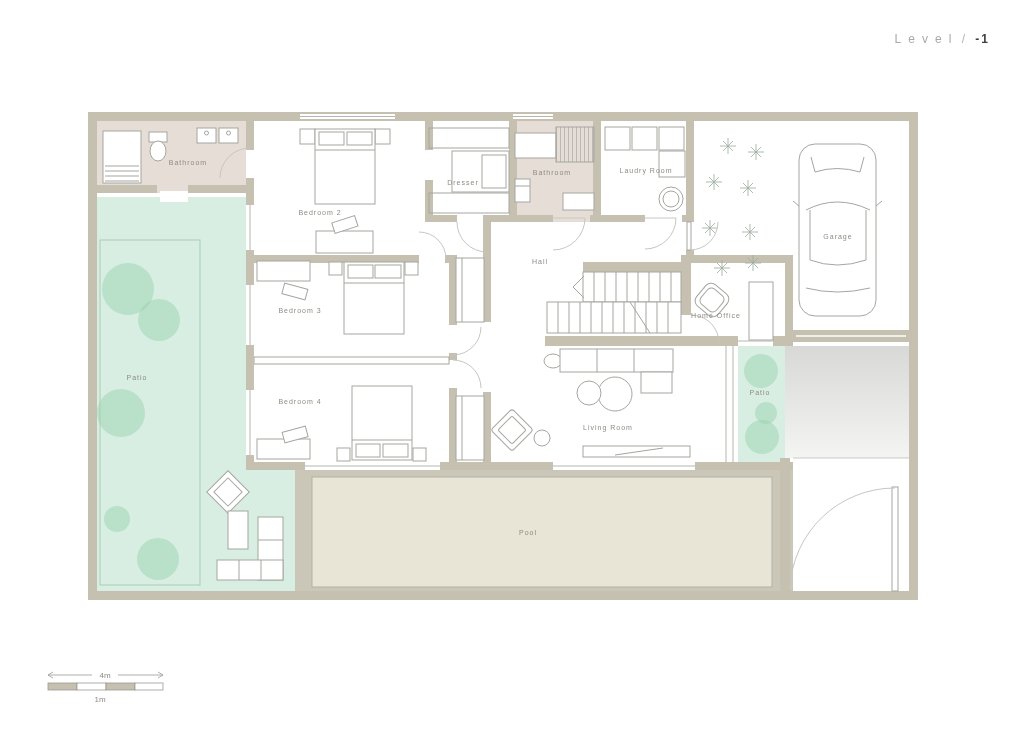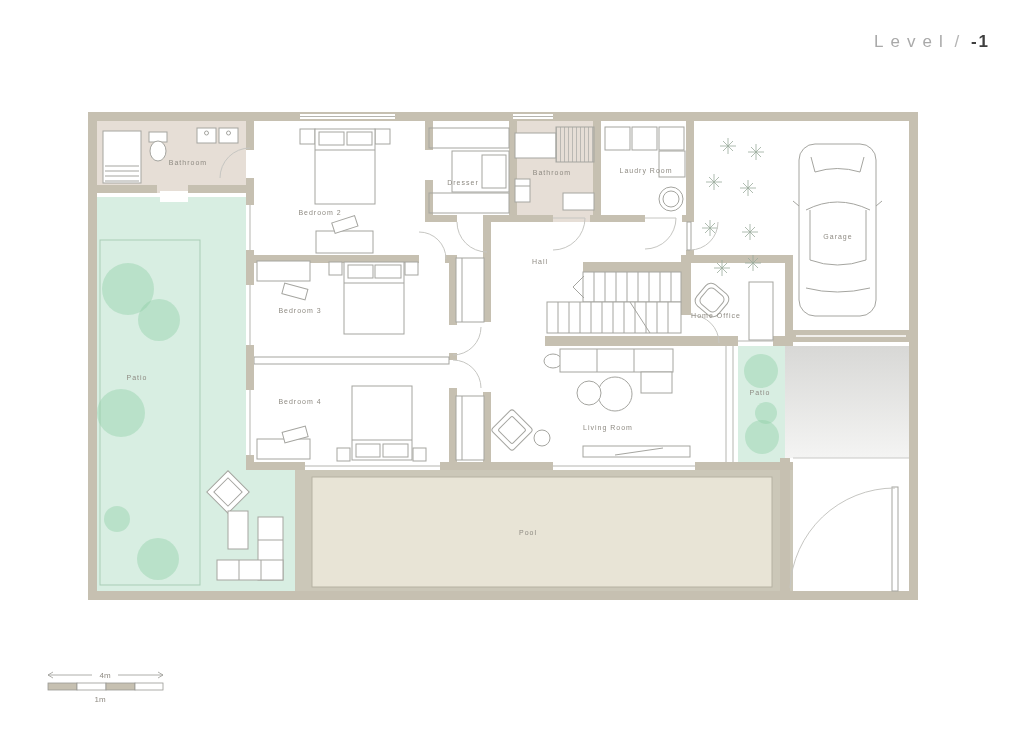--- a/index.html
+++ b/index.html
@@ -1,18 +1,18 @@
 <!DOCTYPE html>
 <html><head>
 <meta charset="utf-8">
 <style>
   html,body{margin:0;padding:0;background:#fff;}
   #canvas{position:relative;width:1024px;height:732px;background:#fff;overflow:hidden;
           font-family:"Liberation Sans",sans-serif;}
-  #plan-title{position:absolute;top:32px;right:34px;font-size:17px;}
+  #plan-title{position:absolute;top:32px;right:34px;font-size:12px;}
   #plan-title .lt{color:#a9a9a9;letter-spacing:7px;font-weight:400;}
   #plan-title .sep{color:#b5b5b5;letter-spacing:7px;}
   #plan-title .num{color:#3f3f3f;font-weight:bold;letter-spacing:2px;}
   svg{position:absolute;left:0;top:0;}
   .w{fill:#c6c0b1;}
   .f{fill:#ffffff;stroke:#a5a5a0;stroke-width:1;}
   .s{fill:none;stroke:#a5a5a0;stroke-width:1;}
   .sl{fill:none;stroke:#c6c6c2;stroke-width:1;}
   .win{stroke:#b5b5b0;stroke-width:1;}
   .lbl{font-family:"Liberation Sans",sans-serif;font-size:7px;fill:#8f8b83;

